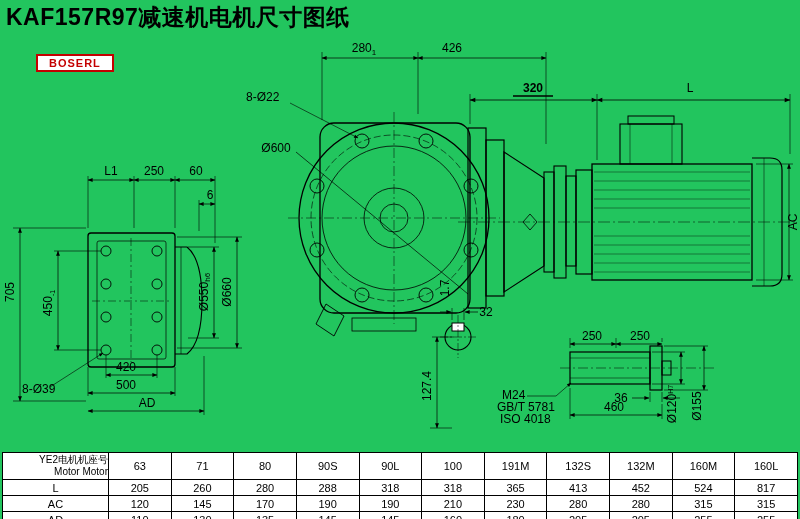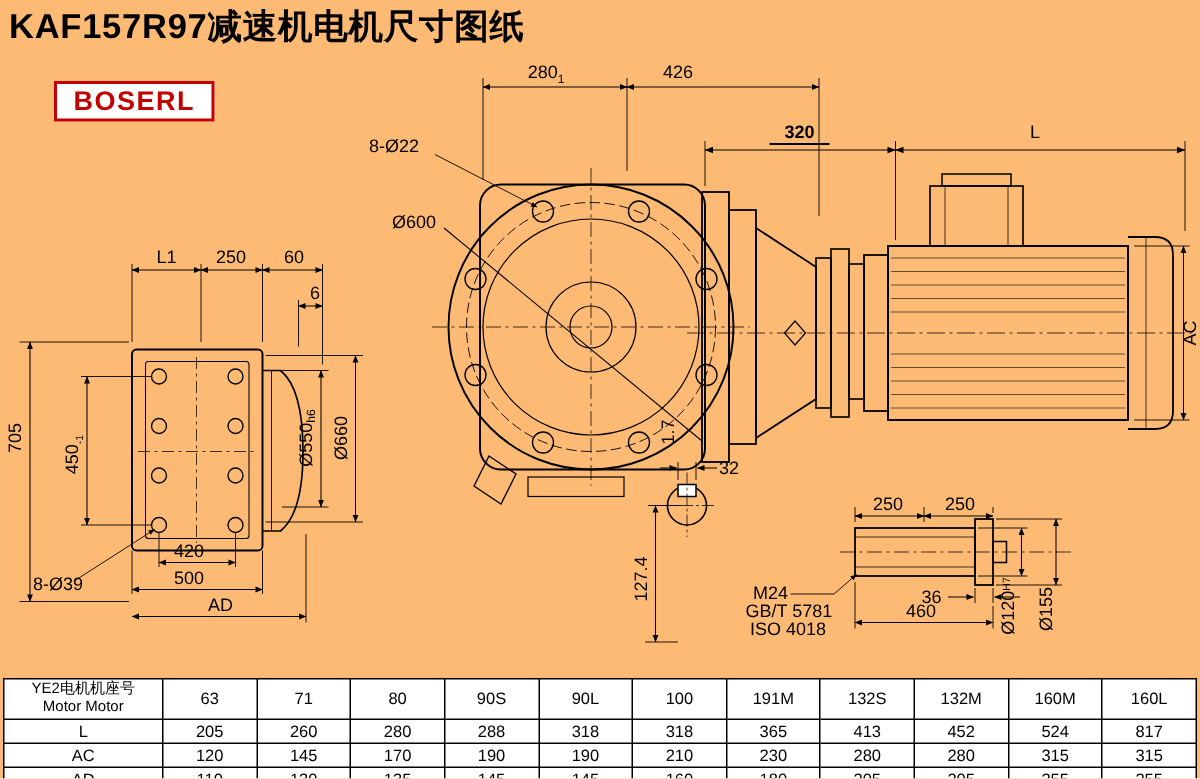--- a/index.html
+++ b/index.html
@@ -1,43 +1,43 @@
 <!DOCTYPE html>
 <html><head>
 <meta charset="utf-8">
 <style>
   * { margin:0; padding:0; box-sizing:border-box; }
   html,body { background:#ffffff; }
   .page {
-    position:relative; width:800px; height:519px; background:#fdba74;
+    position:relative; width:800px; height:519px; background:#22c55e;
     overflow:hidden; font-family:"Liberation Sans", sans-serif; color:#000;
   }
   .title {
     position:absolute; left:6px; top:2px; font-size:23px; font-weight:bold;
     color:#000; letter-spacing:.5px; white-space:nowrap;
   }
   .logo {
     position:absolute; left:36px; top:54px; border:2px solid #c40000;
-    color:#c40000; font-weight:bold; font-size:18px; padding:1px 11px;
+    color:#c40000; font-weight:bold; font-size:11px; padding:1px 11px;
     letter-spacing:1px; background:#fff;
   }
   svg.drawing { position:absolute; left:0; top:0; }
   svg text { font-family:"Liberation Sans", sans-serif; fill:#000; font-size:12px; }
   .drawtable {
     position:absolute; left:2px; top:452px; width:796px;
     border-collapse:collapse; table-layout:fixed; background:#fff;
   }
   .drawtable th, .drawtable td {
     border:1px solid #000; text-align:center; vertical-align:middle;
     font-size:11px; font-weight:normal; padding:0; height:16px;
     overflow:hidden; white-space:nowrap;
   }
   .drawtable .headrow th { height:27px; }
   .drawtable .sizecol { width:106px; }
-  .hcn, .hen { font-size:10px; line-height:12px; }
+  .hcn, .hen { font-size:10px; line-height:12px;text-align:right; }
 </style>
 </head>
 <body>
 
 <div class="page">
 
   <div class="title">KAF157R97减速机电机尺寸图纸</div>
   <div class="logo">
     <span>BOSERL</span>
   </div>

